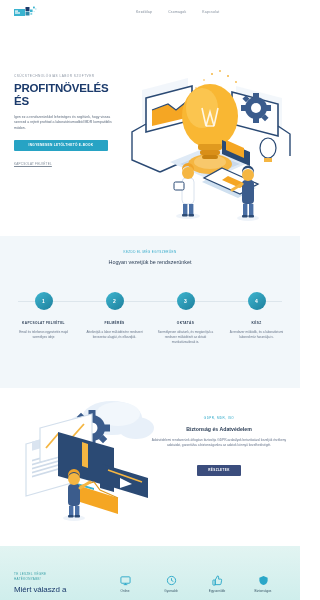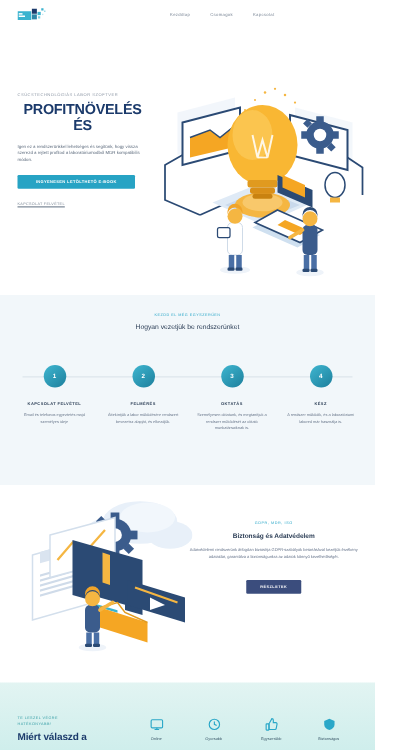--- a/index.html
+++ b/index.html
@@ -35,21 +35,21 @@
   }
   .hero-copy { width: 104px; position: relative; z-index: 3; }
   .eyebrow {
     font-size: 3.2px; letter-spacing: .45px;
     color: #8d97a5; text-transform: uppercase;
     margin-bottom: 4px; white-space: nowrap;
   }
   .hero-title {
     font-size: 11.5px; line-height: 13px;
     font-weight: 700; color: #1b3a6b;
-    letter-spacing: -.2px; margin-bottom: 7px; text-align: center;
+    letter-spacing: -.2px; margin-bottom: 7px;
   }
   .hero-body {
     font-size: 3.5px; line-height: 5.4px;
     color: #5d6b7d; margin-bottom: 9px;
   }
   .btn-primary {
     display: block; width: 94px; height: 11px;
     background: #27a3c4; border: none; border-radius: 1px;
     color: #ffffff; font-size: 3.2px; font-weight: 700;
     letter-spacing: .3px; cursor: pointer;
@@ -144,21 +144,21 @@
     background: linear-gradient(180deg, #e2f4f2 0%, #cfeeec 100%);
     display: flex; align-items: flex-end;
     padding: 0 14px 6px;
   }
   .why-left { width: 92px; }
   .why-eyebrow {
     font-size: 3px; line-height: 4.4px; letter-spacing: .35px;
     color: #3aa0a8; text-transform: uppercase; margin-bottom: 4px;
   }
   .why-title {
-    font-size: 8px; font-weight: 700; color: #1b3a6b;
+    font-size: 8px; font-weight: 400; color: #1b3a6b;
     letter-spacing: -.1px; white-space: nowrap;
   }
   .why-features {
     flex: 1; display: flex; justify-content: space-around;
     align-items: flex-end; padding-bottom: 1px;
   }
   .feature { text-align: center; width: 46px; cursor: default; }
   .feature-icon { height: 13px; margin-bottom: 4px; }
   .feature-label { font-size: 3.1px; color: #3d5a6b; }
 </style>

